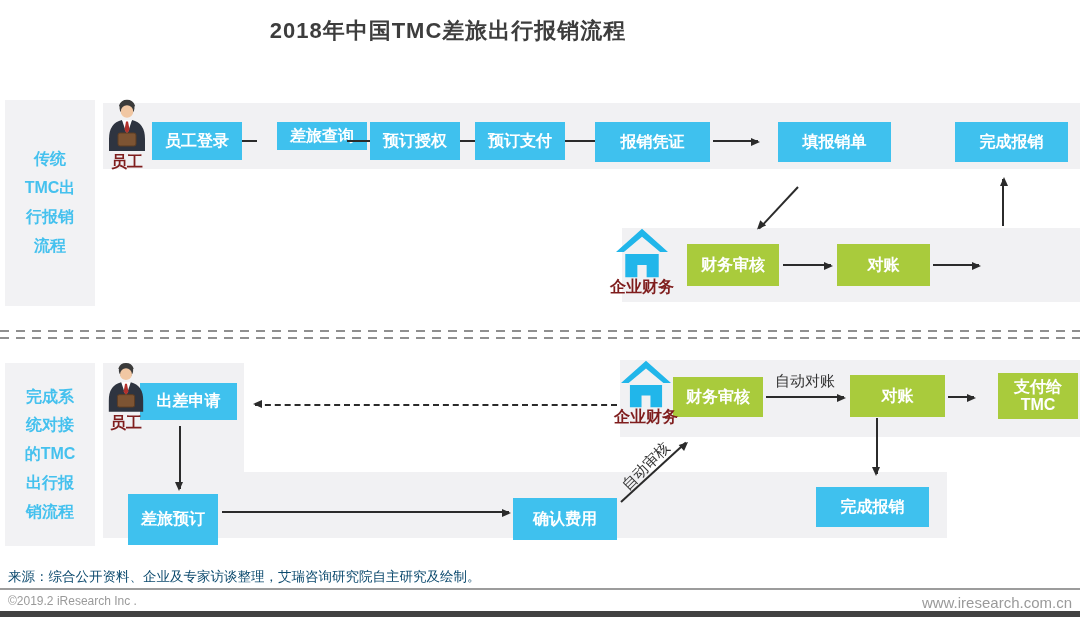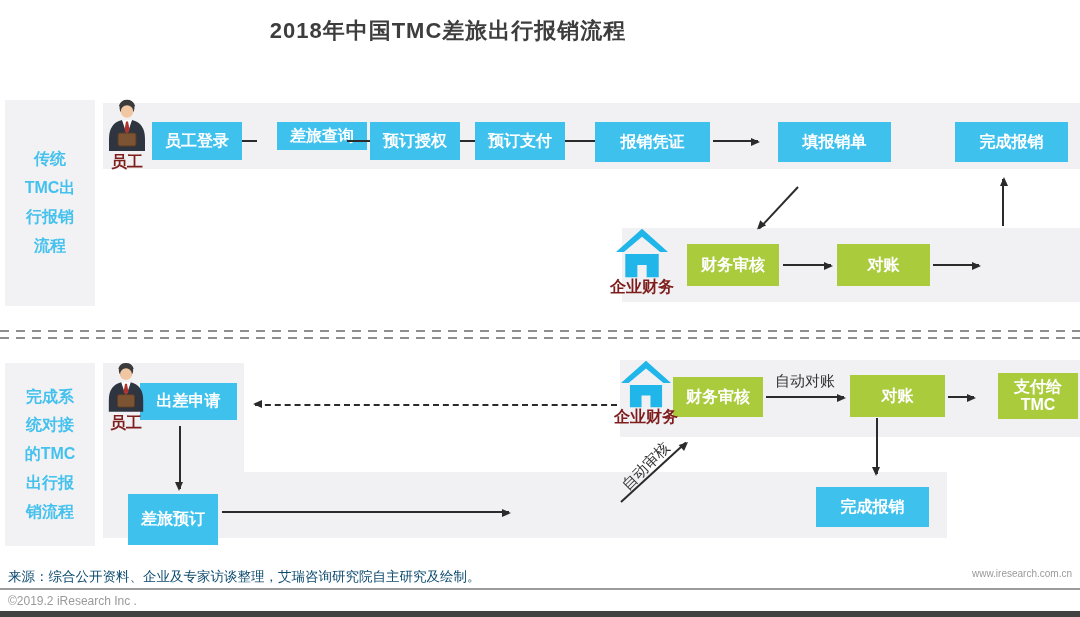--- a/index.html
+++ b/index.html
@@ -90,21 +90,21 @@
 
   
   .divider{position:absolute;left:0;width:1080px;height:2px;z-index:1;
      background:repeating-linear-gradient(90deg,#8f8f8f 0 9px,transparent 9px 16px);}
   #div1{top:330px;} #div2{top:337px;}
 
   
   .source{position:absolute;left:8px;top:568px;font-size:13.5px;color:#0c4a6e;z-index:2;}
   .footline{position:absolute;left:0;top:588px;width:1080px;height:2px;background:#9c9c9c;}
   .copyright{position:absolute;left:8px;top:594px;font-size:12px;color:#9a9a9a;}
-  .website{position:absolute;right:8px;top:568px;font-size:10px;color:#9a9a9a;}
+  .website{position:absolute;right:8px;top:594px;font-size:15px;color:#9a9a9a;}
   .bottombar{position:absolute;left:0;top:611px;width:1080px;height:6px;background:#424242;}
 </style>
 </head>
 <body>
 
 <div class="canvas">
 
   <div class="title">2018年中国TMC差旅出行报销流程</div>
 
   <div class="gray" id="sb-top"></div>
@@ -194,20 +194,21 @@
       <svg width="50" height="48" viewBox="0 0 56 52">
         <path d="M28 0 L56 25 H47.5 L28 8.5 L8.5 25 H0 Z" fill="#21b6ea"></path>
         <path d="M10 27 H46 V52 H33 V39 H23 V52 H10 Z" fill="#21b6ea"></path>
       </svg>
     </span>
     <div class="actor-label">企业财务</div>
   </div>
 
   <div class="node blue" id="b-apply">出差申请</div>
   <div class="node blue" id="b-book">差旅预订</div>
+  <div class="node blue" id="b-confirm">确认费用</div>
   <div class="node blue" id="b-done-bot">完成报销</div>
   <div class="node green" id="g-audit-bot">财务审核</div>
   <div class="node green" id="g-recon-bot">对账</div>
   <div class="node green" id="g-pay-tmc">支付给
 TMC</div>
 
   <div class="arrow dashed" id="a-auto-link"></div>
   <div class="arrow" id="a-apply-book"></div>
   <div class="arrow" id="a-book-confirm"></div>
   <div class="arrow" id="a-confirm-audit"></div>

